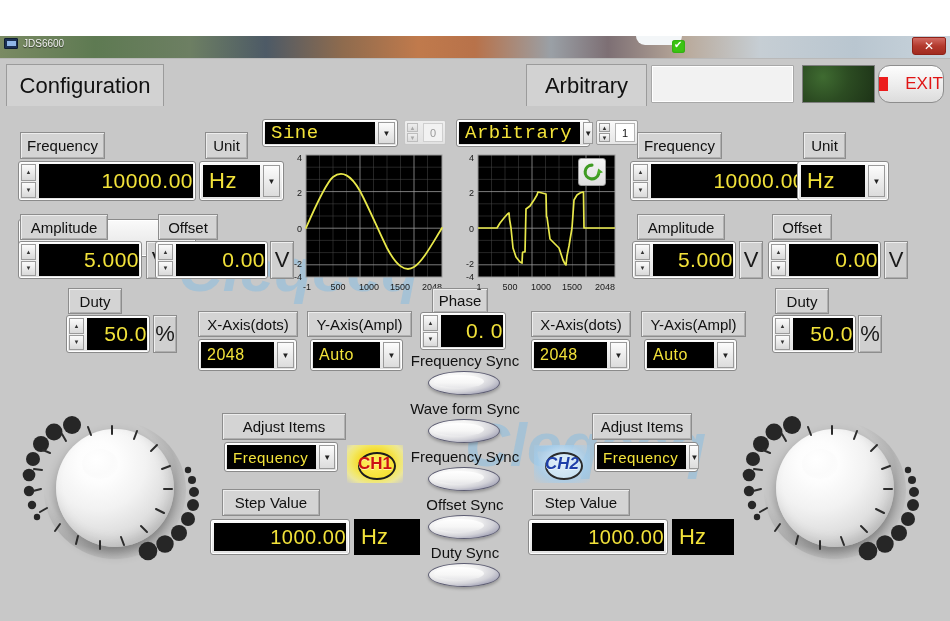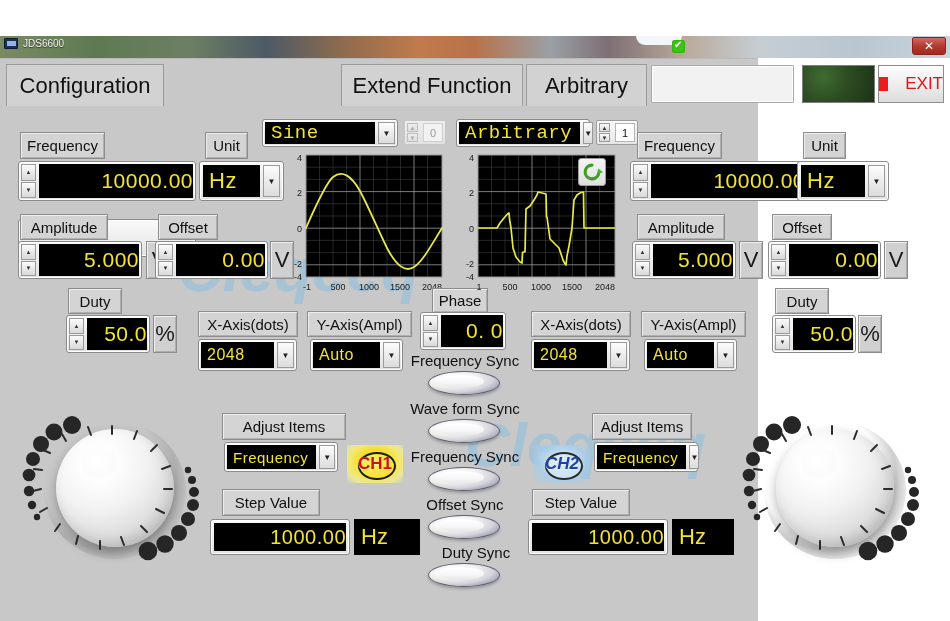--- a/index.html
+++ b/index.html
@@ -50,21 +50,21 @@
   .green-dot:after{
     content:"✔"; position:absolute; left:2px; top:-1px; font-size:10px; color:#fff;
   }
   .title-white-blob{
     position:absolute; left:636px; top:36px; width:46px; height:9px;
     background:#f3f6f8; border-radius: 0 0 9px 9px; z-index:3;
   }
 
   
   .window {
-    position: absolute; left: 0; top: 58px; width: 758px; height: 563px;
+    position: absolute; left: 0; top: 58px; width: 950px; height: 563px;
     background: #c8c8c8;
     border-top: 1px solid #b9b9b9;
   }
 
   
   .tabbar { position: absolute; left: 0; top: 0; width: 950px; height: 49px; }
   .tab {
     position: absolute; top: 5px; height: 42px;
     background: #d2d2d2;
     border: 1px solid #9b9b9b;
@@ -85,21 +85,21 @@
     box-shadow: inset 0 0 0 1px #fff;
   }
   .green-panel {
     position: absolute; top: 6px; height: 38px;
     background: radial-gradient(circle at 28% 30%, #3f6b31 0%, #2c4c22 45%, #1d3317 100%);
     border: 1px solid #7e7e7e;
   }
   .exit-btn {
     position: absolute; top: 6px; height: 38px;
     background: linear-gradient(#fdfdfd, #ececec 55%, #dcdcdc);
-    border: 1px solid #8d8d8d; border-radius: 0;
+    border: 1px solid #8d8d8d; border-radius: 12px;
     display: flex; align-items: center; justify-content: center; gap: 17px;
   }
   .exit-sq { width: 14px; height: 14px; background: #ec1c1c; }
   .exit-label { color: #e01414; font-size: 17px; font-family: "Liberation Sans", sans-serif; }
 
   
   .lbl {
     position: absolute;
     background: #d4d4d4;
     border: 1px solid #8d8d8d;
@@ -279,21 +279,20 @@
   <div class="title-left">
     <div class="app-icon"></div>
     <div class="title-text">JDS6600</div>
   </div>
   <div class="win-close">✕</div>
 
   <div class="window">
 
     <div class="tabbar">
       <div class="tab" style="left:6px; width:158px;">Configuration</div>
-      <div class="tab" style="left:341px; width:182px;">Extend Function</div>
       <div class="tab" style="left:526px; width:121px;">Arbitrary</div>
       <div class="tab-pad" style="left:651px; width:143px;"></div>
       <div class="green-panel" style="left:802px; width:73px;"></div>
       <div class="exit-btn" style="left:878px; width:66px;">
         <div class="exit-sq"></div>
         <div class="exit-label">EXIT</div>
       </div>
     </div>
 
     <div class="wm" style="left:178px; top:175px;">Cleqeeq</div>
@@ -427,21 +426,21 @@
 
     <div class="synclabel" style="left:409px; top:341px; width:112px;">Wave form Sync</div>
     <div class="syncbtn" style="left:428px; top:360px;"></div>
 
     <div class="synclabel" style="left:409px; top:389px; width:112px;">Frequency Sync</div>
     <div class="syncbtn" style="left:428px; top:408px;"></div>
 
     <div class="synclabel" style="left:409px; top:437px; width:112px;">Offset Sync</div>
     <div class="syncbtn" style="left:428px; top:456px;"></div>
 
-    <div class="synclabel" style="left:420px; top:485px; width:112px;">Duty  Sync</div>
+    <div class="synclabel" style="left:409px; top:485px; width:112px;">Duty  Sync</div>
     <div class="syncbtn" style="left:428px; top:504px;"></div>
 
     <div class="combo" style="left:456px; top:60px; width:134px; height:28px;">
       <div class="disp left mono">Arbitrary</div>
       <div class="arrowbtn">▼</div>
     </div>
     <div class="minispin" style="left:596px; top:61px; width:42px; height:25px;">
       <div class="spin" style="width:11px;">
         <div>▲</div>
         <div>▼</div>

